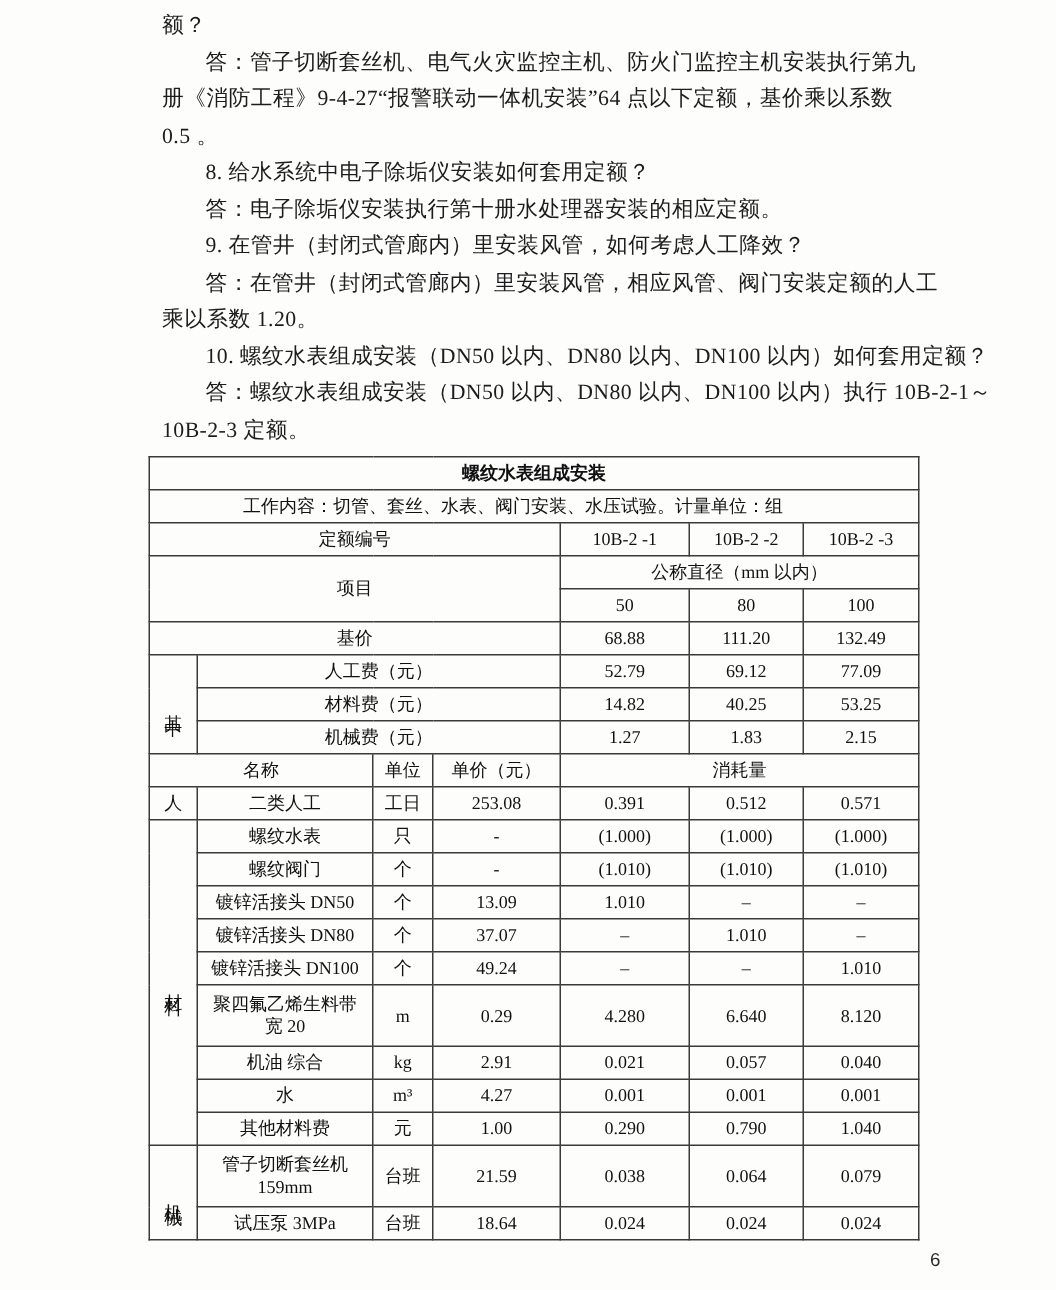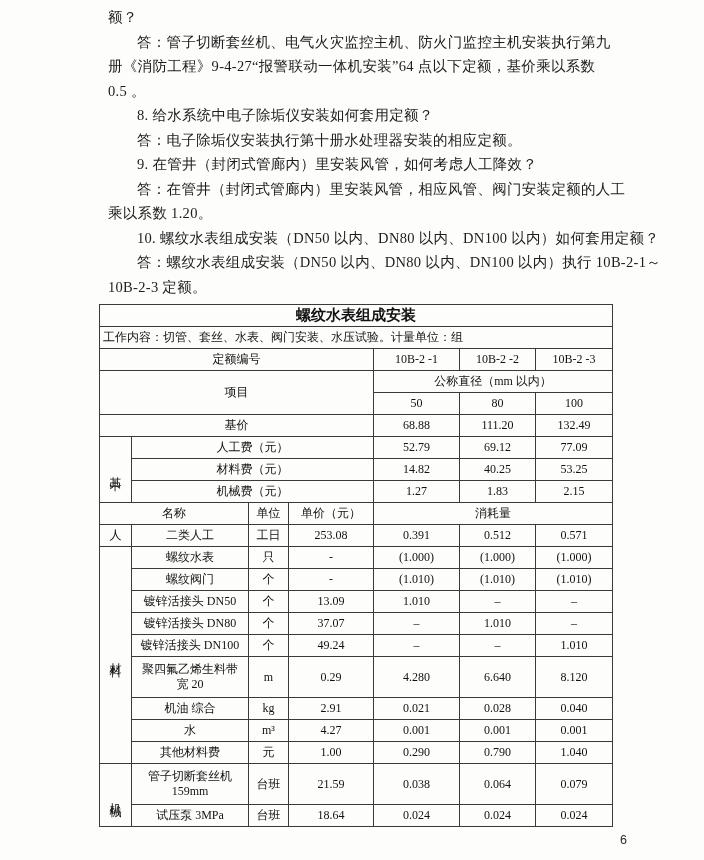--- a/index.html
+++ b/index.html
@@ -23,23 +23,23 @@
   table.quota{
     border-collapse:collapse;table-layout:fixed;width:513px;
     margin-top:5px;font-size:12px;color:#111;
     border:1.5px solid #2a2a2a;
   }
   table.quota td{
     border:1px solid #3a3a3a;text-align:center;vertical-align:middle;
     padding:1px 3px;height:19px;line-height:1.25;
     overflow:hidden;
   }
-  td.title-cell{font-weight:bold;font-size:15px;height:20px;font-family:Liberation Serif, serif;}
+  td.title-cell{font-weight:bold;font-size:12px;height:20px;font-family:Liberation Serif, serif;}
   td.work-cell{height:20px;padding:1px 8px;}
-  .work-wrap{display:flex;justify-content:flex-start;align-items:center;}
+  .work-wrap{display:flex;justify-content:center;align-items:center;}
   .work-right{padding-right:28px;}
   td.name{text-align:left;padding-left:5px;}
   .vert{
     writing-mode:vertical-lr;text-orientation:upright;
     display:inline-block;letter-spacing:3px;line-height:1;
   }
   tr.tall td{height:38px;}
   .page-number{
     position:absolute;right:77px;bottom:13px;
     font-size:12.5px;color:#2b2b2b;
@@ -191,21 +191,21 @@
           <td>0.29</td>
           <td>4.280</td>
           <td>6.640</td>
           <td>8.120</td>
         </tr>
         <tr>
           <td class="name">机油 综合</td>
           <td>kg</td>
           <td>2.91</td>
           <td>0.021</td>
-          <td>0.028</td>
+          <td>0.057</td>
           <td>0.040</td>
         </tr>
         <tr>
           <td class="name">水</td>
           <td>m³</td>
           <td>4.27</td>
           <td>0.001</td>
           <td>0.001</td>
           <td>0.001</td>
         </tr>

